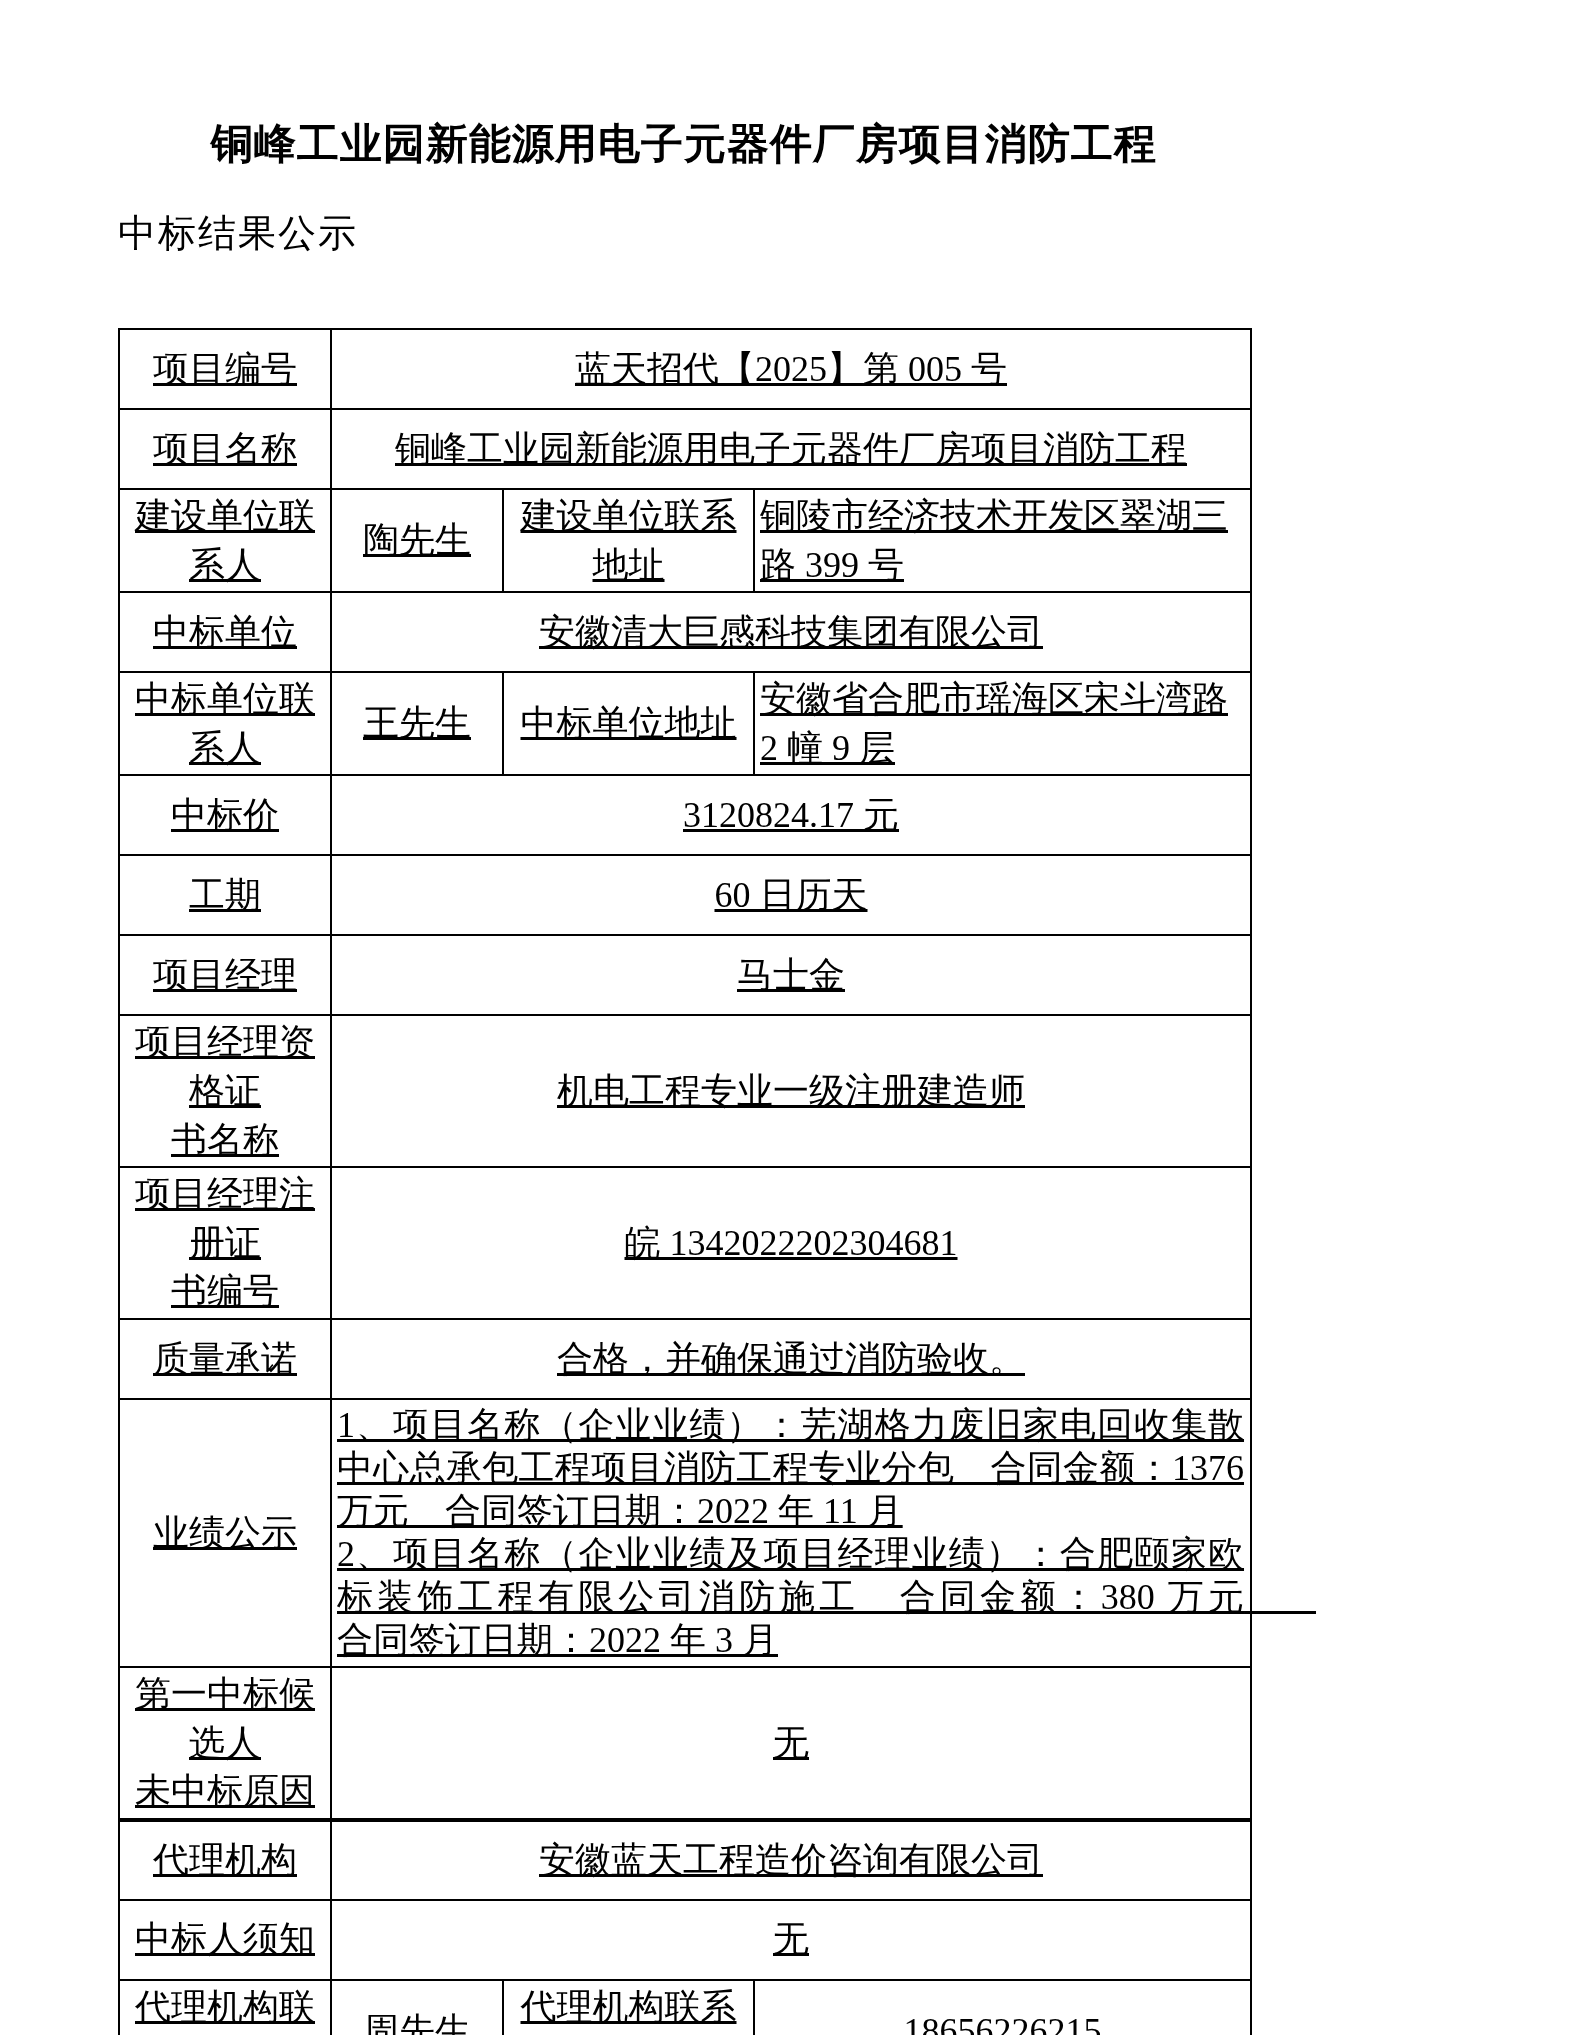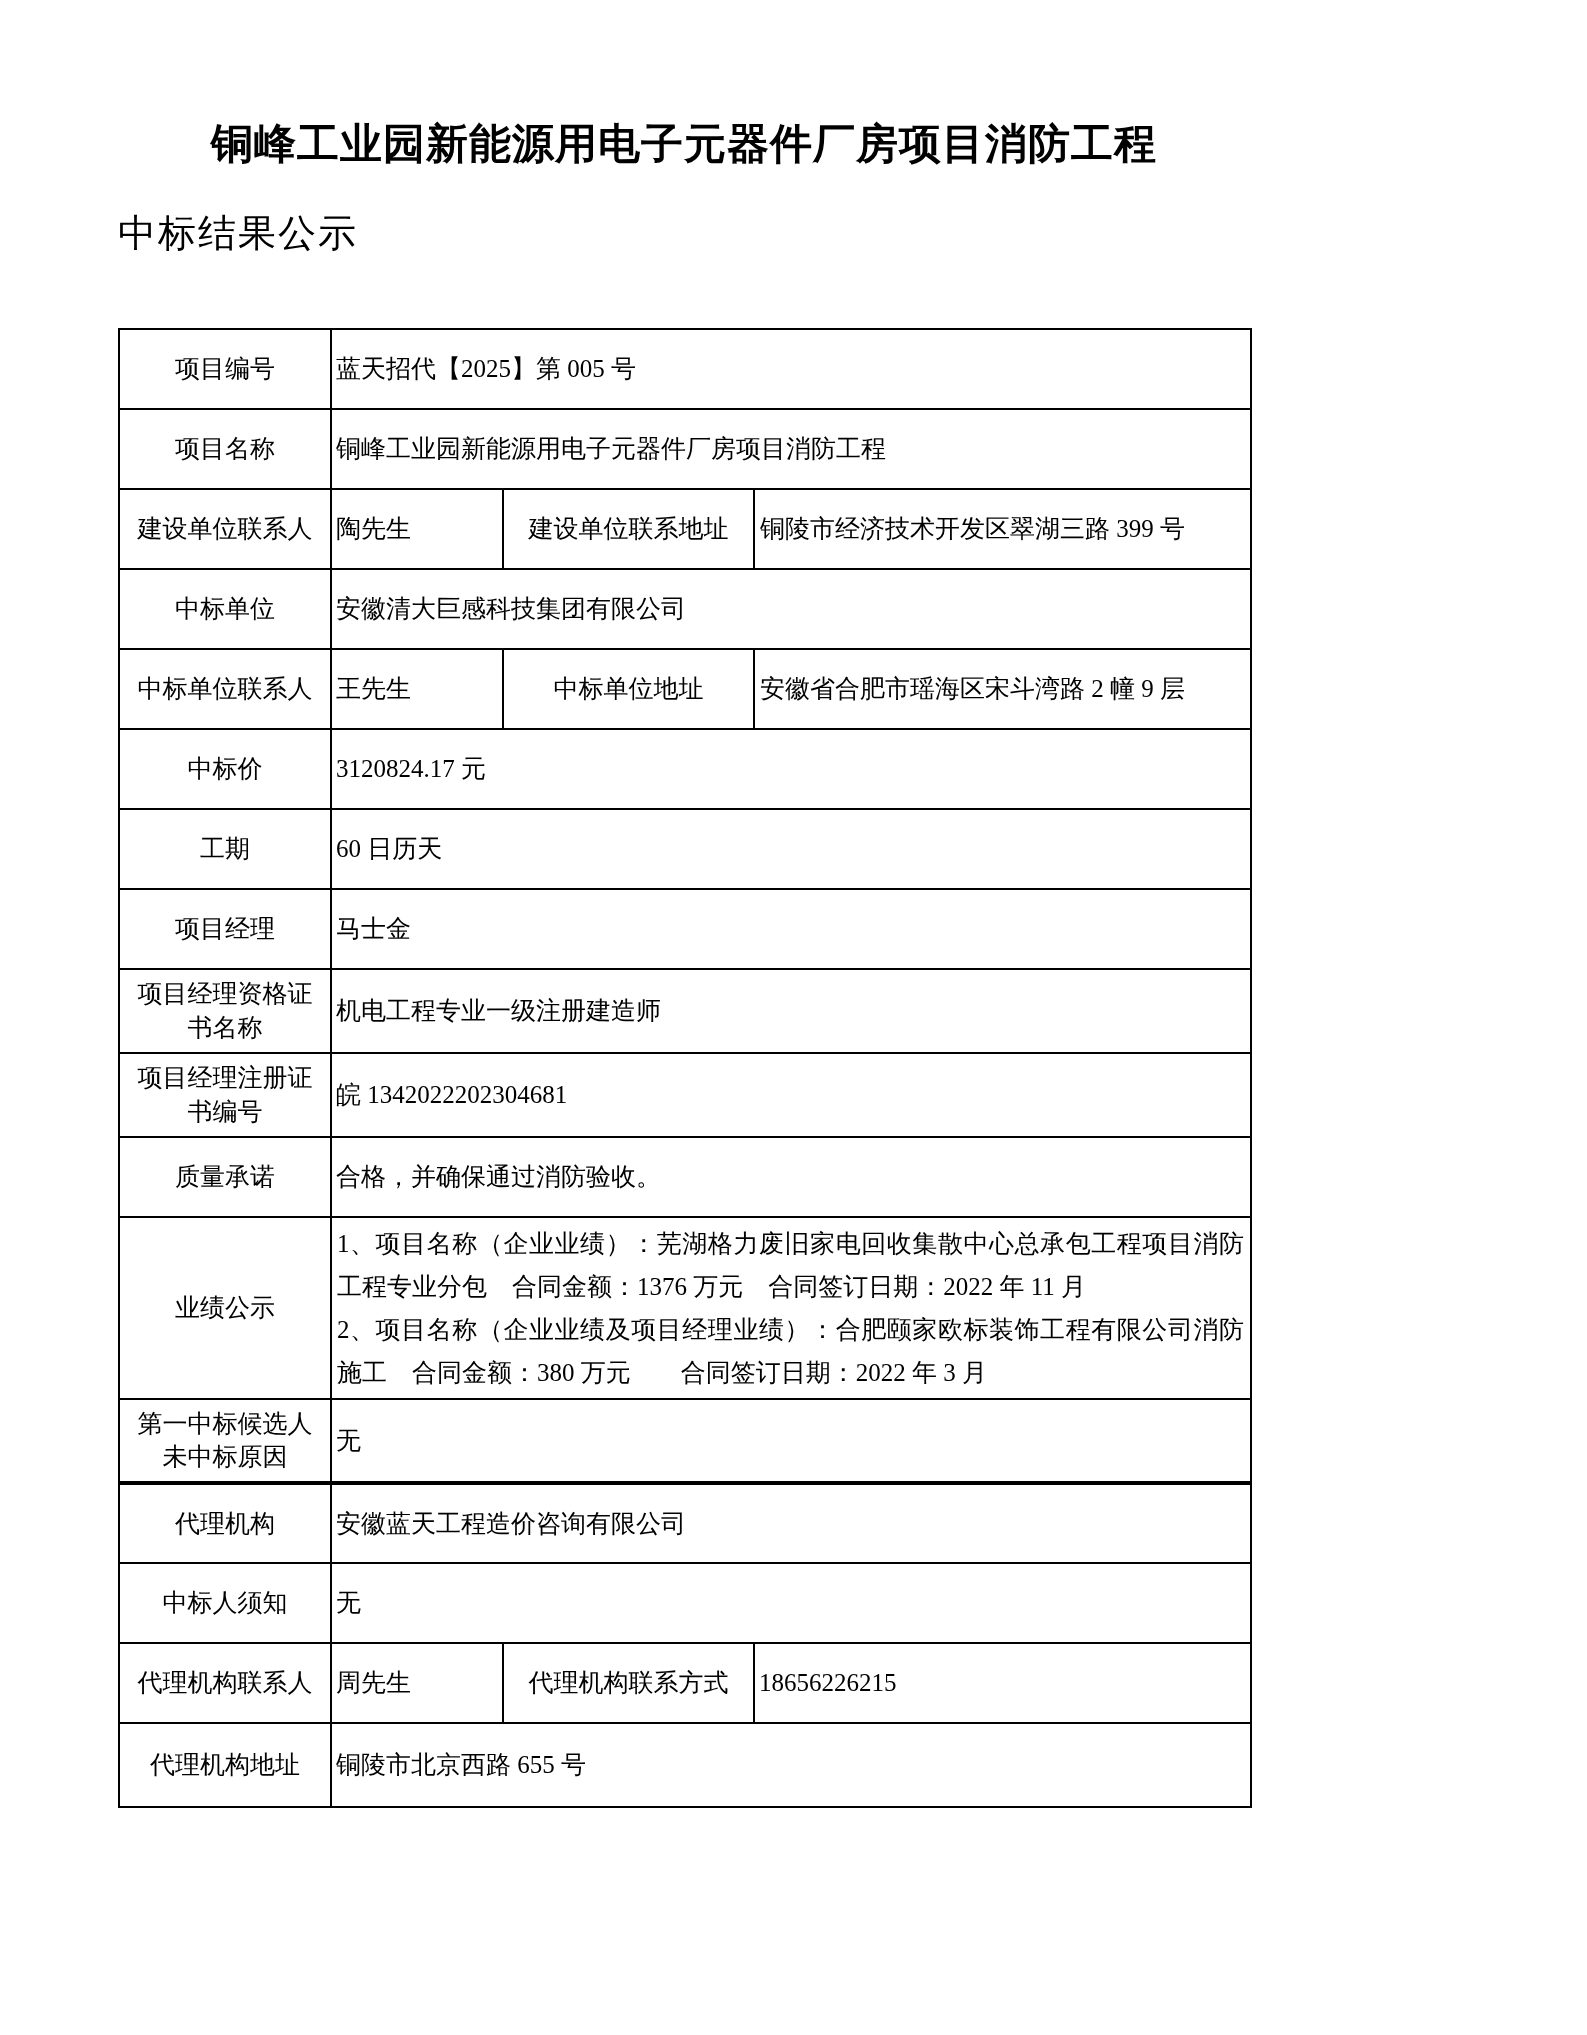--- a/index.html
+++ b/index.html
@@ -43,29 +43,31 @@
     table-layout: fixed;
   }
   col.c1 { width: 212px; }
   col.c2 { width: 172px; }
   col.c3 { width: 251px; }
   col.c4 { width: 497px; }
   .doc-table td {
     border: 2px solid #000000;
     padding: 2px 4px;
     vertical-align: middle;
-    font-size: 25px;
+    font-size: 36px;
     line-height: 1.35;
     word-break: break-all;
+    text-decoration: underline;
   }
   td.label {
     text-align: center;
     white-space: pre-line; 
   }
   td.value {
+    text-align: center;
   }
   td.value.left {
     text-align: left;
     padding-left: 5px;
   }
   td.perf-cell {
     text-align: justify;
     padding: 4px 6px 4px 5px;
   }
   td.perf-cell p {

